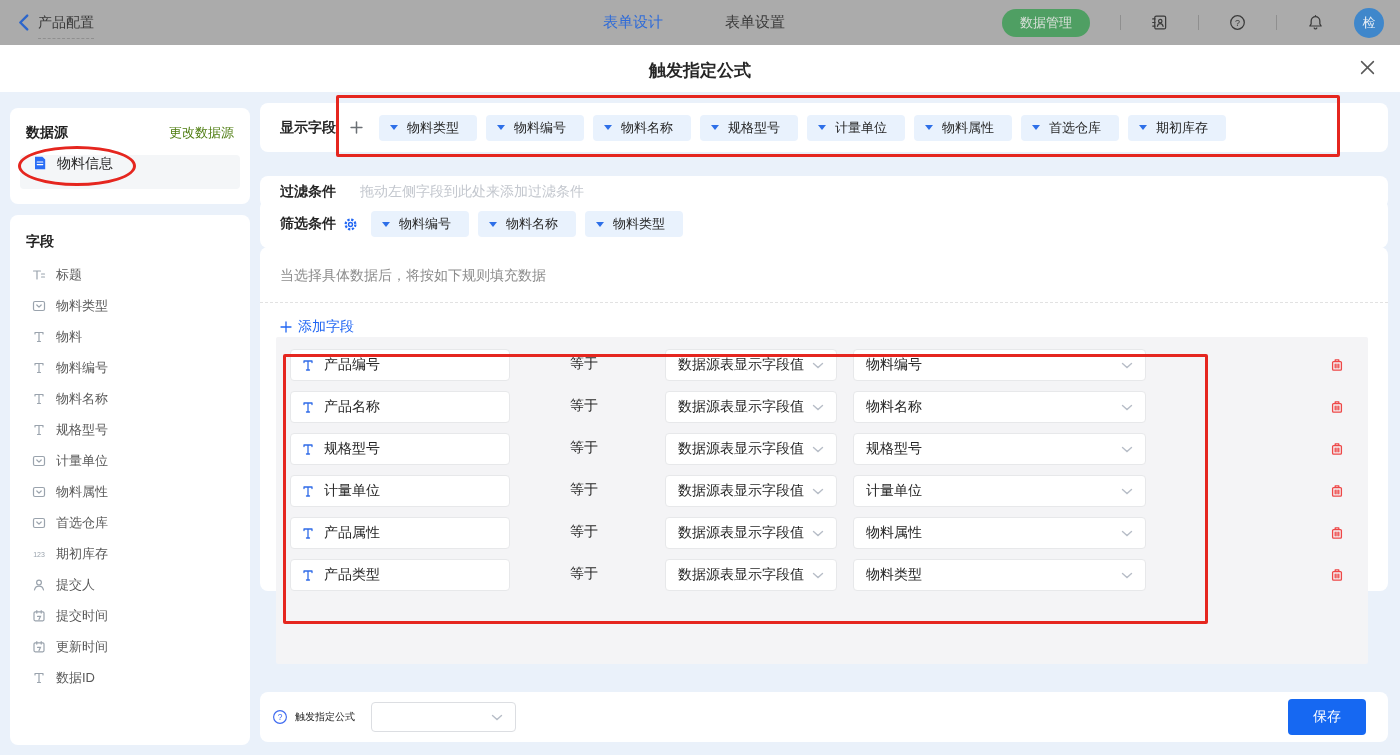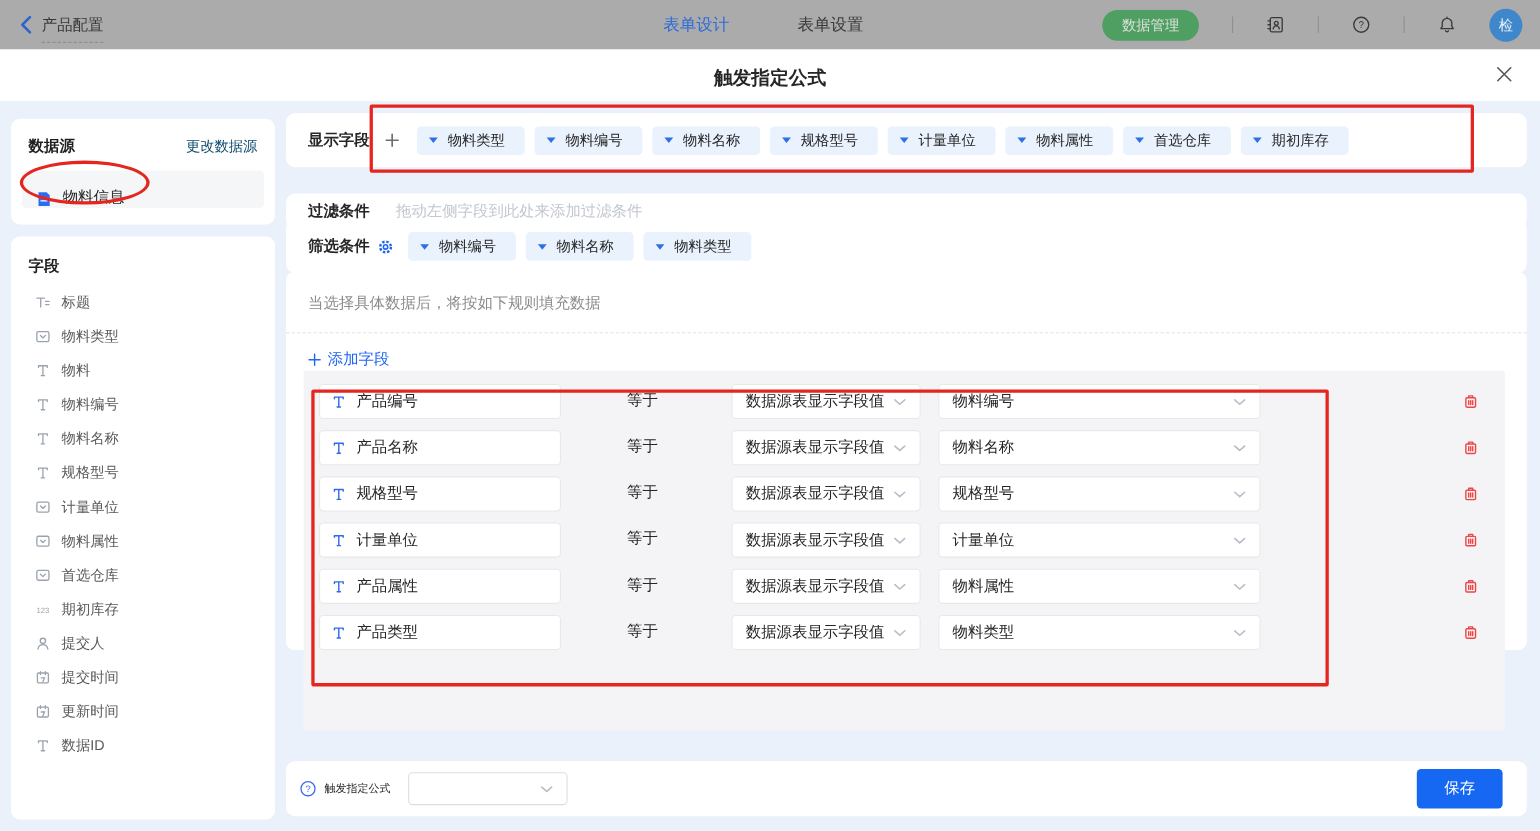--- a/index.html
+++ b/index.html
@@ -25,22 +25,22 @@
   .mtitle { position:absolute; top:45px; left:0; width:1400px; height:47px; background:#fff; z-index:2; }
   .mtitle-text { position:absolute; left:0; right:0; top:14px; text-align:center; font-size:17px; font-weight:600; color:#262626; }
   .mclose { position:absolute; right:25px; top:15px; cursor:pointer; display:flex; }
   
   .mbody { position:absolute; top:92px; left:0; width:1400px; height:663px; background:#eaf1fa; z-index:2; }
   .card { position:absolute; background:#fff; border-radius:8px; }
   
   #ds-card { left:10px; top:16px; width:240px; height:96px; }
   .ds-head { display:flex; justify-content:space-between; align-items:center; padding:16px 16px 0; }
   .ds-title { font-size:14px; font-weight:700; color:#1f1f1f; }
-  .ds-link { font-size:13px; color:#0c4a6e; cursor:pointer; }
-  .ds-item { margin:13px 10px 0; background:#f4f6f8; border-radius:4px; height:34px; display:flex; align-items:flex-end; gap:9px; padding:0 12px; font-size:14px; color:#262626; cursor:pointer; }
+  .ds-link { font-size:13px; color:#4d7c0f; cursor:pointer; }
+  .ds-item { margin:13px 10px 0; background:#f4f6f8; border-radius:4px; height:34px; display:flex; align-items:flex-start; gap:9px; padding:0 12px; font-size:14px; color:#262626; cursor:pointer; }
   #fields-card { left:10px; top:123px; width:240px; height:530px; }
   .fields-title { padding:18px 16px 8px; font-size:14px; font-weight:700; color:#1f1f1f; }
   .field-item { height:31px; display:flex; align-items:center; gap:10px; padding:0 16px 0 22px; font-size:13px; color:#595959; cursor:grab; }
   .f-icon { width:14px; height:14px; display:flex; align-items:center; justify-content:center; flex:0 0 14px; }
   
   .main-card { left:260px; width:1128px; }
   #card-display { top:11px; height:49px; display:flex; align-items:center; padding-left:20px; }
   .row-label { font-size:14px; font-weight:600; color:#262626; white-space:nowrap; }
   .plus-btn { margin-left:14px; display:flex; cursor:pointer; }
   .tags { display:flex; gap:9px; margin-left:16px; }

